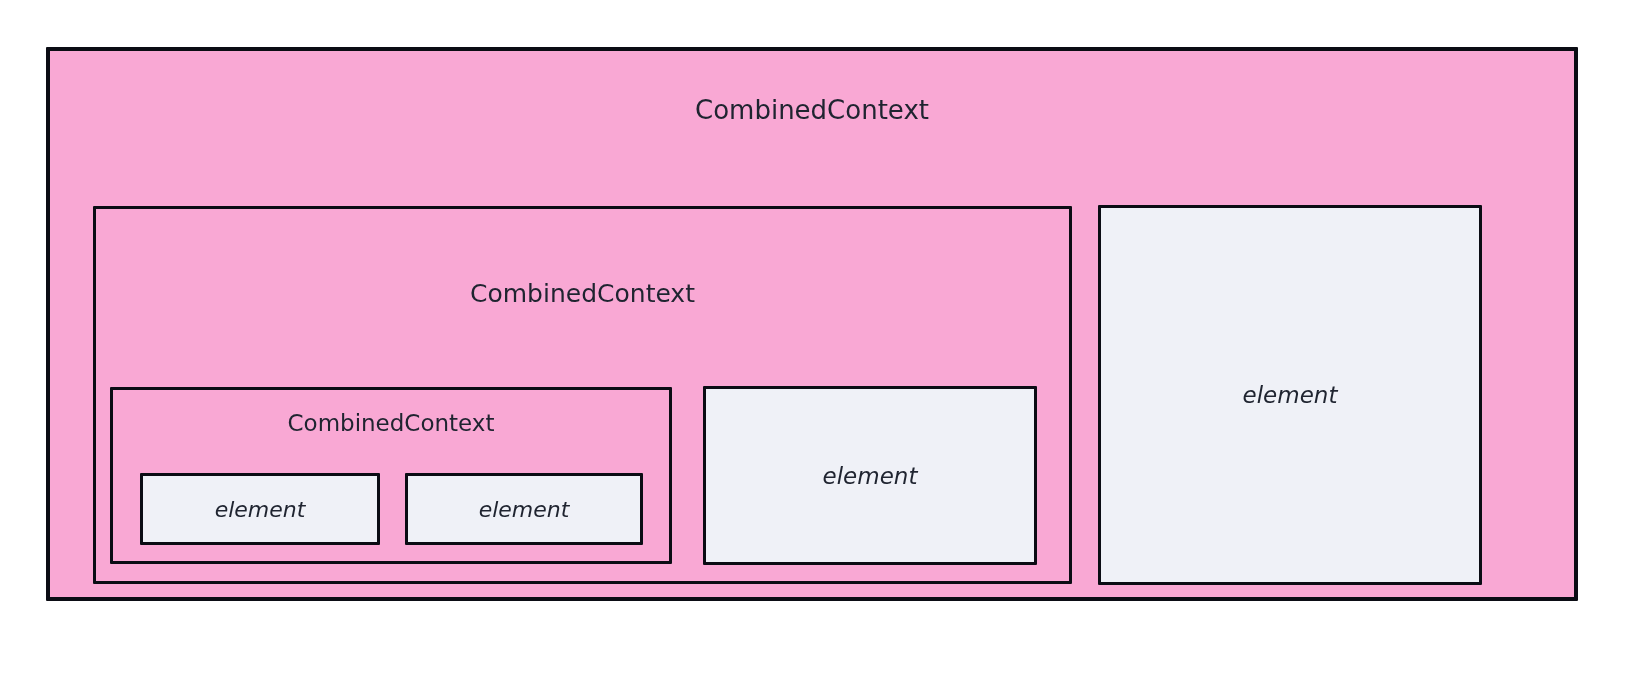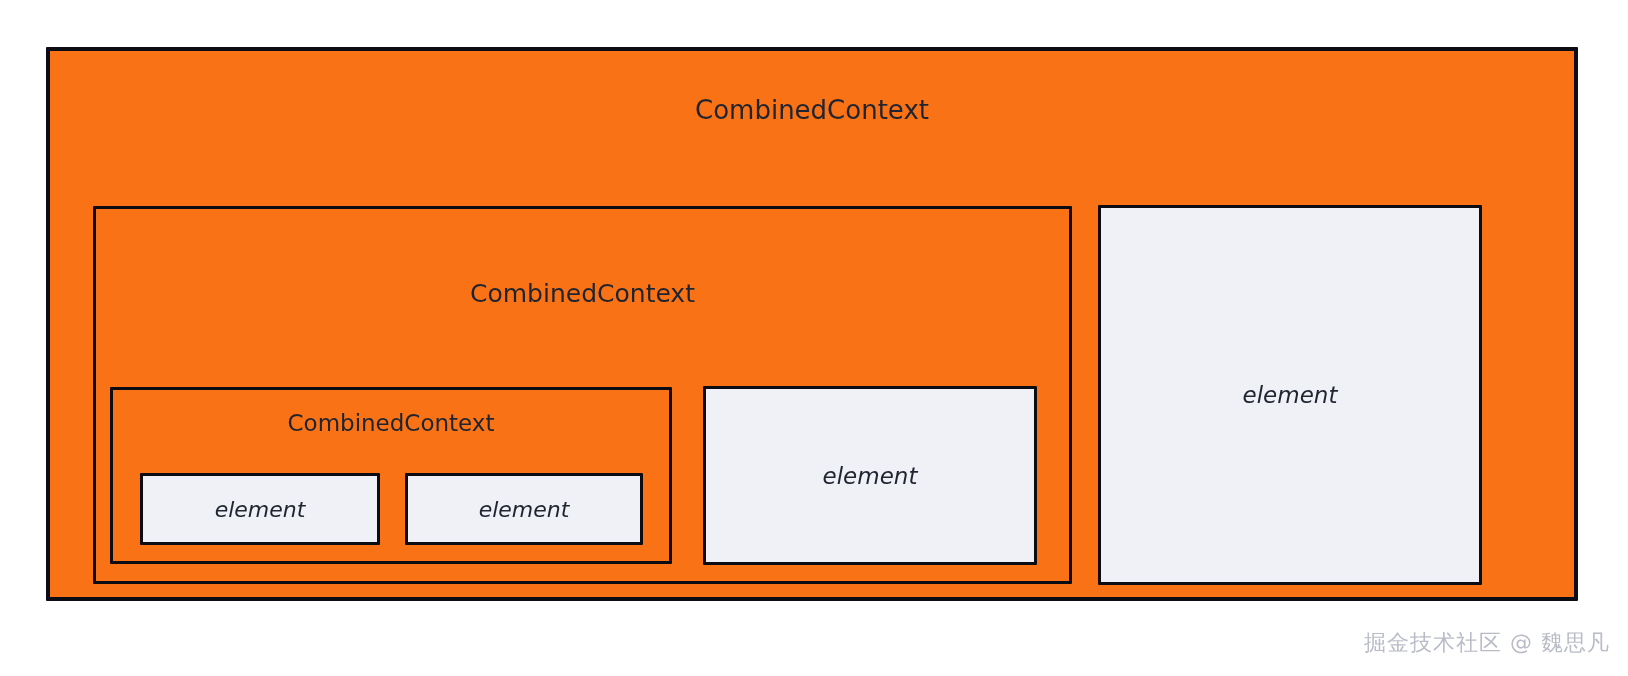--- a/index.html
+++ b/index.html
@@ -19,21 +19,21 @@
     position: relative;
     width: 1628px;
     height: 676px;
     background: #ffffff;
   }
 
   
   .box {
     position: absolute;
     box-sizing: border-box;
-    background: #f97316;
+    background: #f9a8d4;
     border: 3px solid #0b0c14;
     border-radius: 1px;
   }
 
   
   .ctx-outer {
     left: 46px;
     top: 47px;
     width: 1532px;
     height: 554px;
@@ -167,15 +167,14 @@
       </div>
 
     </div>
 
     <div class="box el-d">
       <div class="leaf-label lg">element</div>
     </div>
 
   </div>
 
-  <div class="watermark">掘金技术社区 @ 魏思凡</div>
 
 </div>
 
 </body></html>

